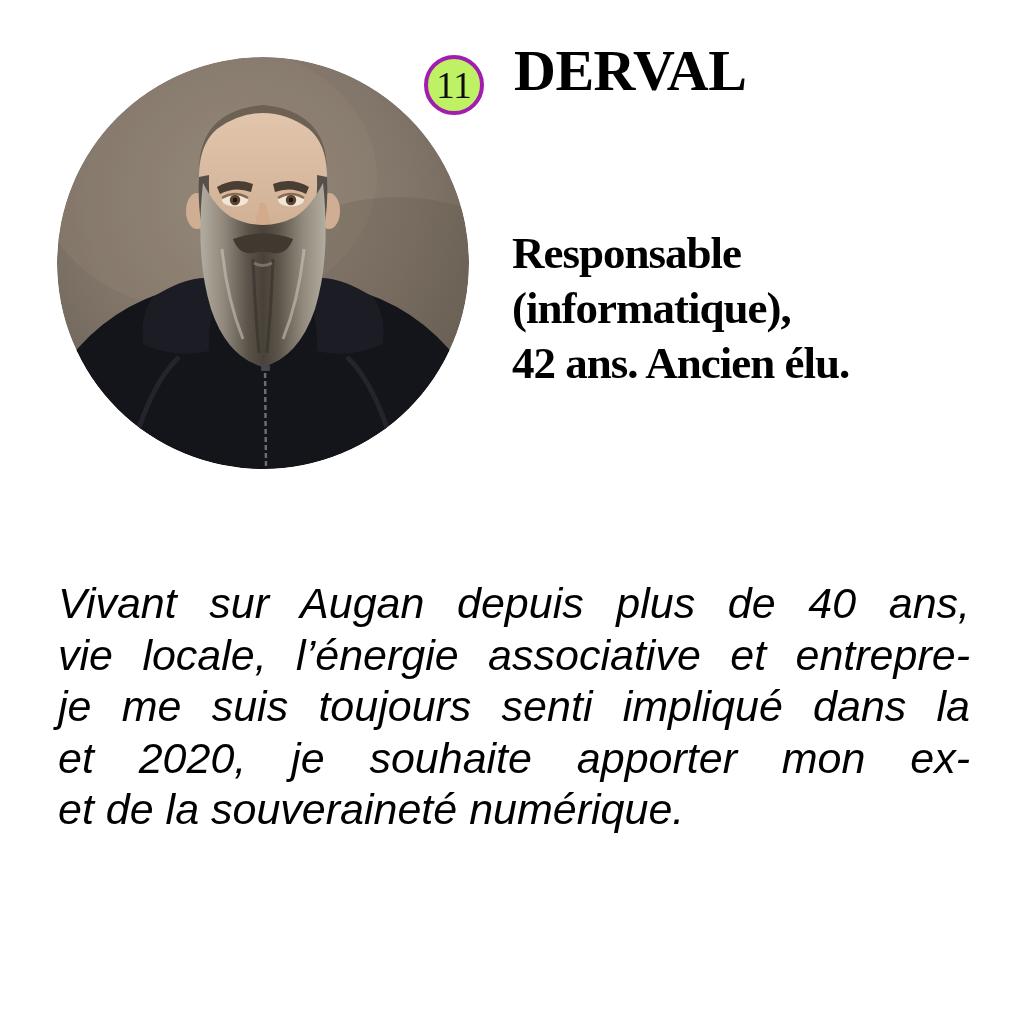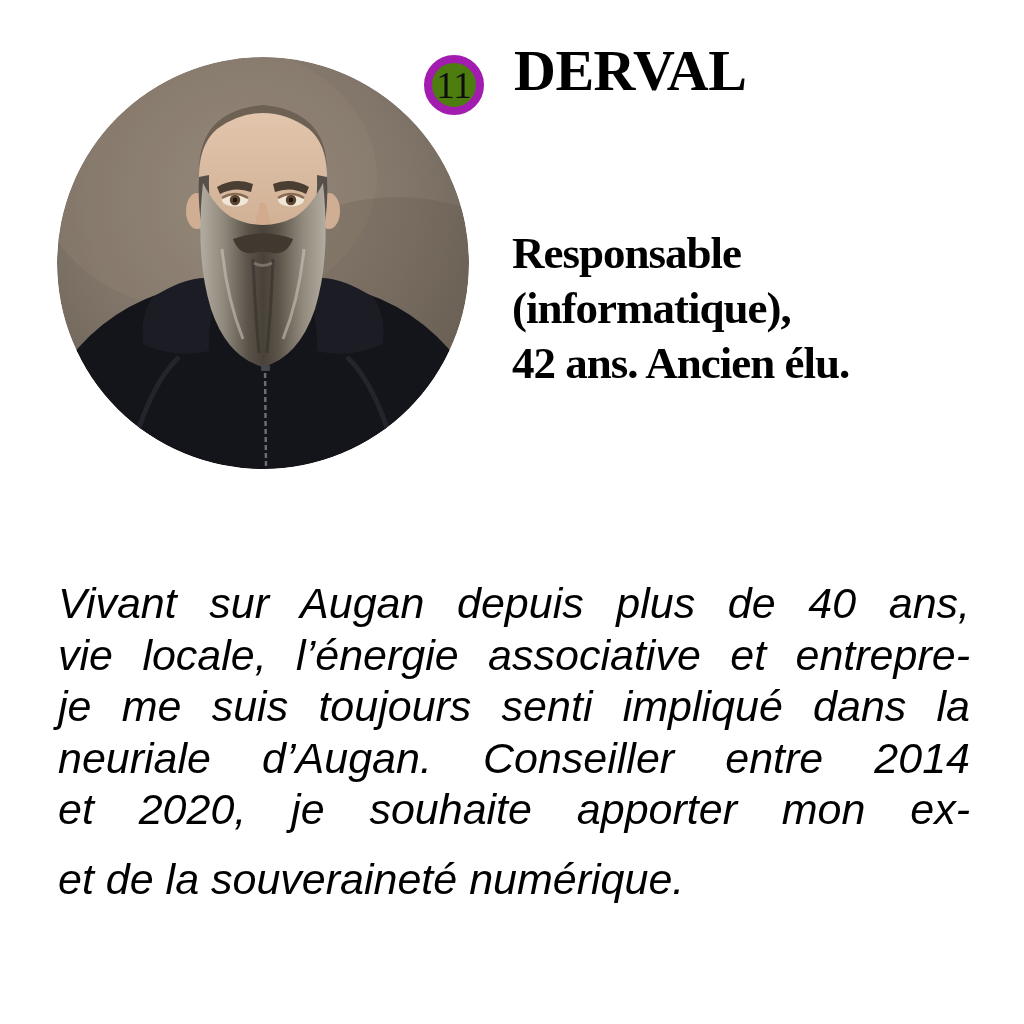--- a/index.html
+++ b/index.html
@@ -21,23 +21,23 @@
     left: 57px; top: 57px;
     width: 412px; height: 412px;
     border-radius: 50%;
     overflow: hidden;
   }
   .photo svg { display: block; width: 100%; height: 100%; }
   .badge {
     position: absolute;
     left: 424px; top: 55px;
     width: 60px; height: 60px;
-    border: 8px solid #a21caf;
+    border: 4px solid #a21caf;
     border-radius: 50%;
-    background: #4d7c0f;
+    background: #bef264;
     display: flex; align-items: center; justify-content: center;
     font-family: "Liberation Serif", serif;
     font-size: 37px;
     line-height: 1;
     color: #0d0d0d;
   }
   .name {
     position: absolute;
     left: 514px; top: 32px;
     margin: 0;
@@ -69,21 +69,20 @@
     font-size: 43px;
     line-height: 51.5px;
   }
   .bio-line {
     text-align: justify;
     text-align-last: justify;
   }
   .bio-line.last {
     text-align: right;
     text-align-last: left;
-    margin-top: 18px;
   }
 </style>
 </head>
 <body>
 
 <div class="canvas">
 
   <div class="photo">
     <svg viewBox="0 0 412 412" xmlns="http://www.w3.org/2000/svg" aria-hidden="true">
       <defs>
@@ -171,18 +170,17 @@
   <div class="role">
     <div class="role-line">Responsable</div>
     <div class="role-line">(informatique),</div>
     <div class="role-line">42 ans. Ancien élu.</div>
   </div>
 
   <div class="bio">
     <div class="bio-line">Vivant sur Augan depuis plus de 40 ans,</div>
     <div class="bio-line">vie locale, l’énergie associative et entrepre-</div>
     <div class="bio-line">je me suis toujours senti impliqué dans la</div>
-    <div class="bio-line">neuriale d’Augan. Conseiller entre 2014</div>
     <div class="bio-line">et 2020, je souhaite apporter mon ex-</div>
     <div class="bio-line last">et de la souveraineté numérique.</div>
   </div>
 
 </div>
 
 </body></html>

